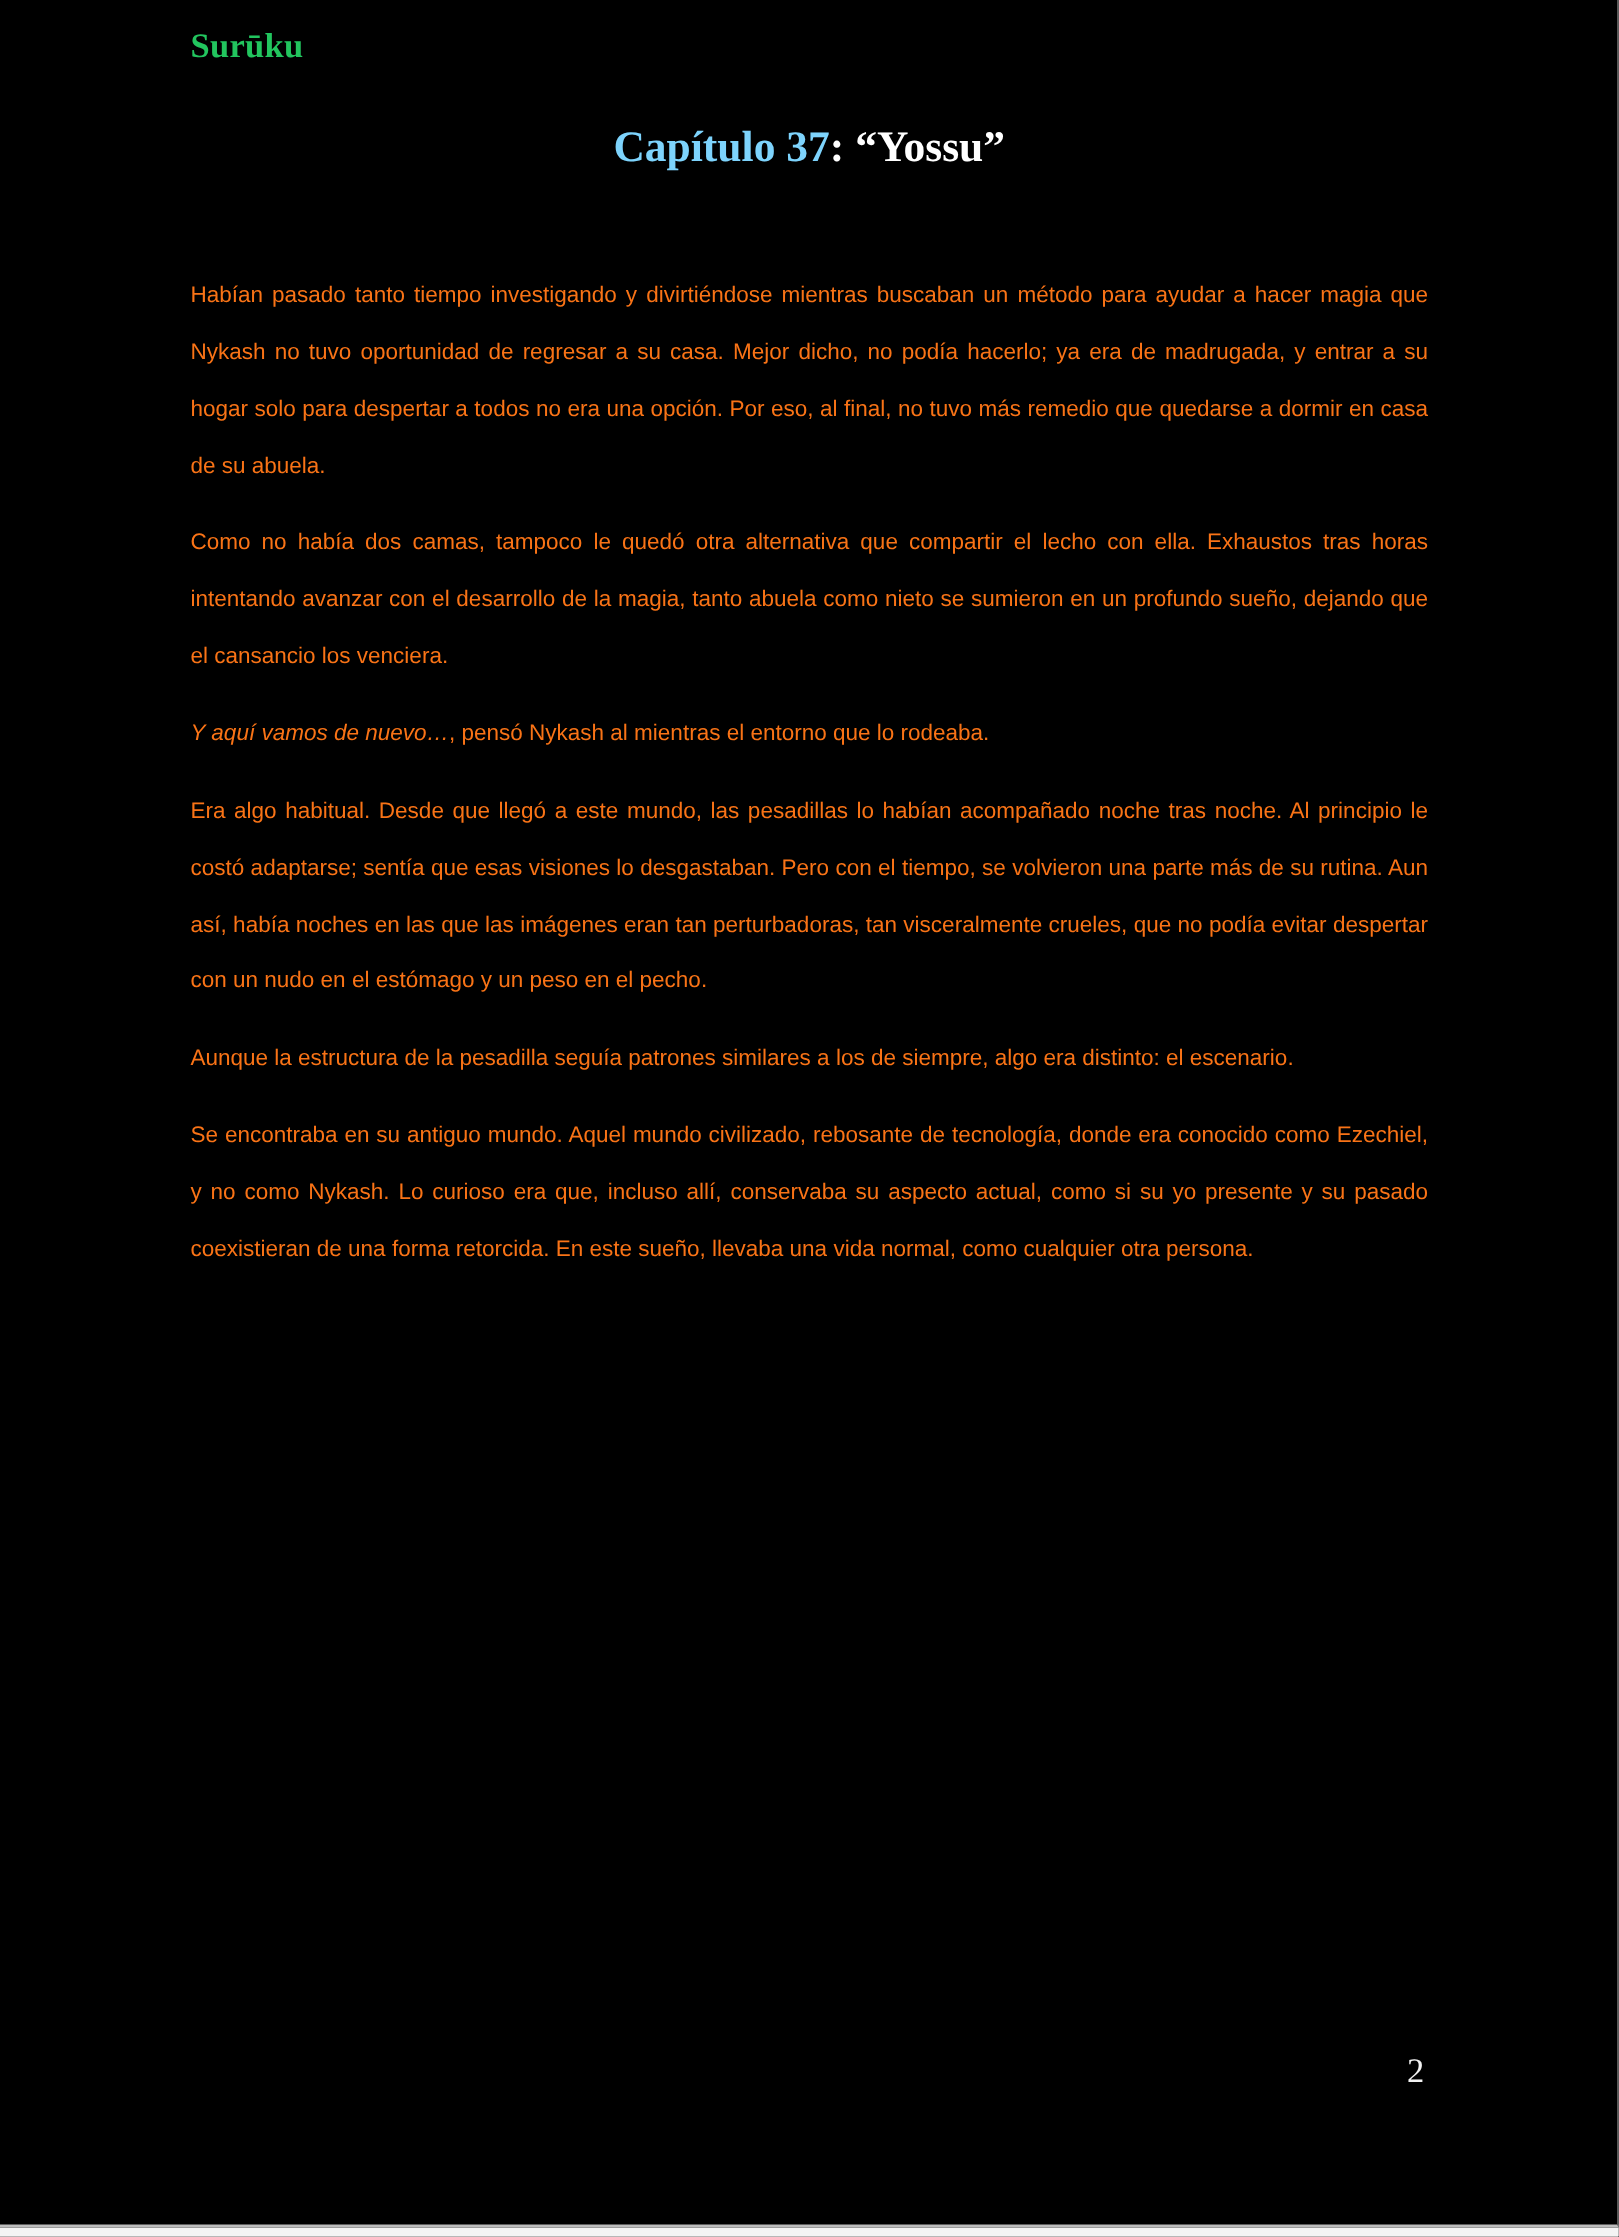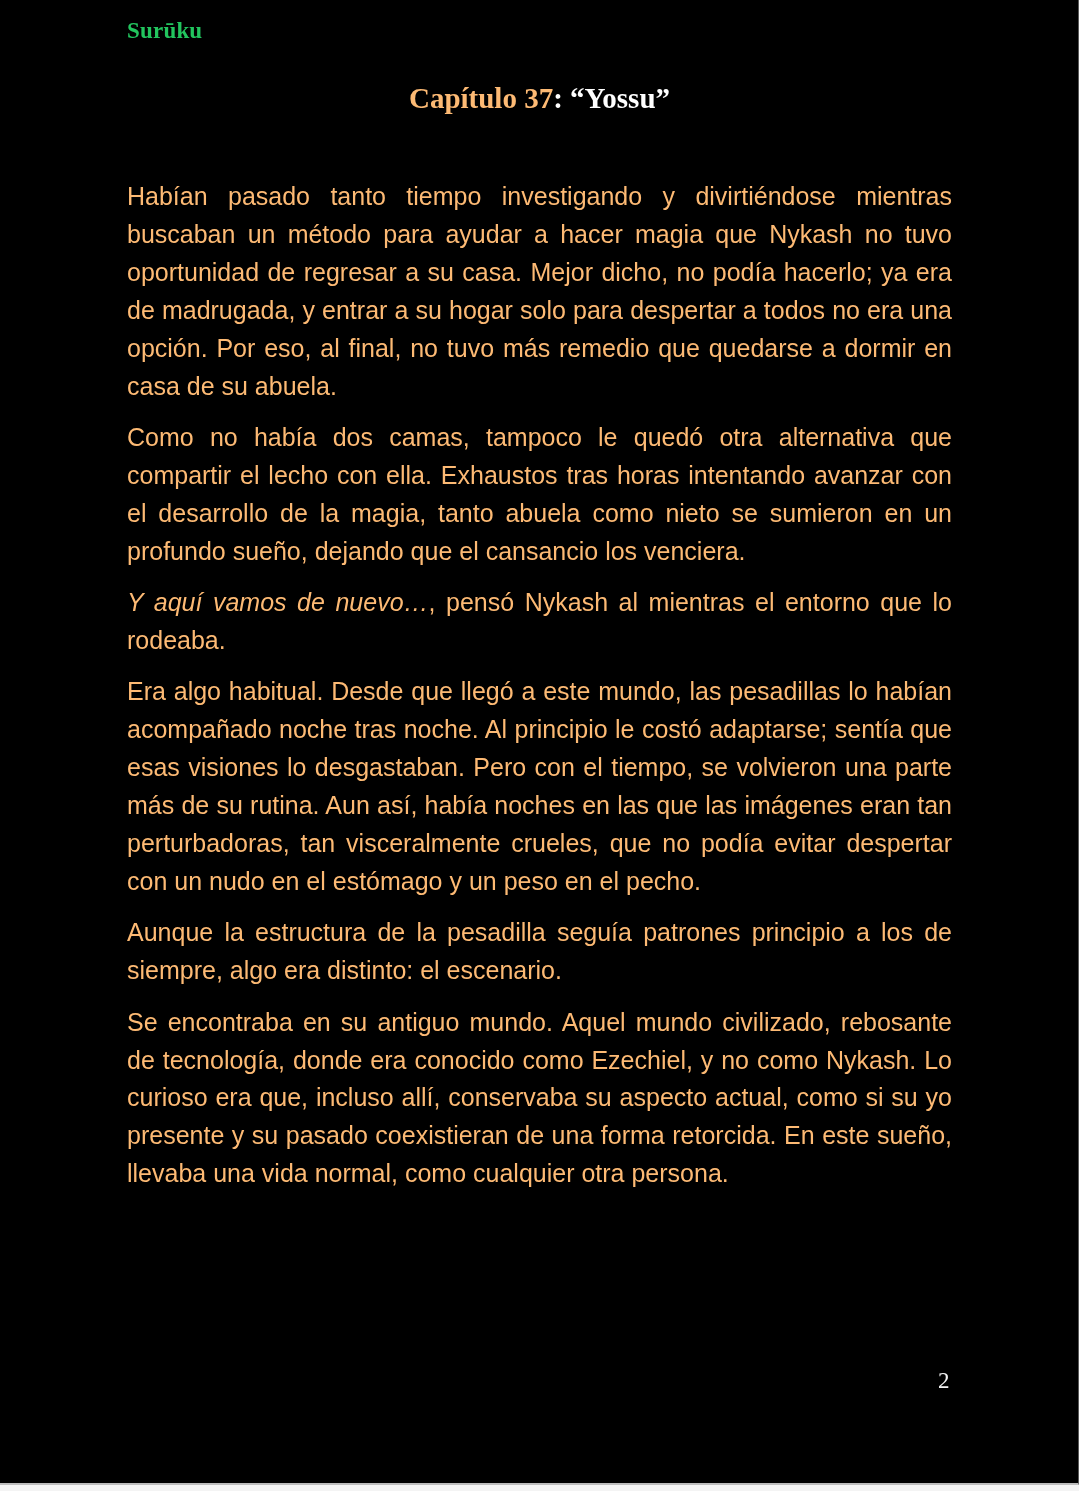--- a/index.html
+++ b/index.html
@@ -38,31 +38,31 @@
       left: 0;
       width: 1079px;
       top: 82px;
       text-align: center;
       font-family: "Liberation Serif", serif;
       font-weight: bold;
       font-size: 29px;
       color: #ffffff;
     }
     .chapter-title .label {
-      color: #fdba74;
+      color: #7dd3fc;
     }
     .body-text {
       position: absolute;
       left: 127px;
       top: 178px;
       width: 825px;
       font-family: "Liberation Sans", sans-serif;
-      font-size: 25px;
+      font-size: 15px;
       line-height: 37.9px;
-      color: #fdba74;
+      color: #f97316;
       text-align: justify;
     }
     .body-text p {
       margin: 0 0 13.5px 0;
     }
     .body-text p.last-line-full {
       text-align-last: justify;
     }
     .italic {
       font-style: italic;
@@ -85,19 +85,19 @@
 
   <div class="chapter-title">
     <span class="label">Capítulo 37</span><span>: </span><span>“Yossu”</span>
   </div>
 
   <div class="body-text">
     <p>Habían pasado tanto tiempo investigando y divirtiéndose mientras buscaban un método para ayudar a hacer magia que Nykash no tuvo oportunidad de regresar a su casa. Mejor dicho, no podía hacerlo; ya era de madrugada, y entrar a su hogar solo para despertar a todos no era una opción. Por eso, al final, no tuvo más remedio que quedarse a dormir en casa de su abuela.</p>
     <p>Como no había dos camas, tampoco le quedó otra alternativa que compartir el lecho con ella. Exhaustos tras horas intentando avanzar con el desarrollo de la magia, tanto abuela como nieto se sumieron en un profundo sueño, dejando que el cansancio los venciera.</p>
     <p><span class="italic">Y aquí vamos de nuevo…</span><span>, pensó Nykash al mientras el entorno que lo rodeaba.</span></p>
     <p>Era algo habitual. Desde que llegó a este mundo, las pesadillas lo habían acompañado noche tras noche. Al principio le costó adaptarse; sentía que esas visiones lo desgastaban. Pero con el tiempo, se volvieron una parte más de su rutina. Aun así, había noches en las que las imágenes eran tan perturbadoras, tan visceralmente crueles, que no podía evitar despertar con un nudo en el estómago y un peso en el pecho.</p>
-    <p>Aunque la estructura de la pesadilla seguía patrones principio a los de siempre, algo era distinto: el escenario.</p>
+    <p>Aunque la estructura de la pesadilla seguía patrones similares a los de siempre, algo era distinto: el escenario.</p>
     <p>Se encontraba en su antiguo mundo. Aquel mundo civilizado, rebosante de tecnología, donde era conocido como Ezechiel, y no como Nykash. Lo curioso era que, incluso allí, conservaba su aspecto actual, como si su yo presente y su pasado coexistieran de una forma retorcida. En este sueño, llevaba una vida normal, como cualquier otra persona.</p>
   </div>
 
   <div class="page-number">2</div>
 
 </div>
 
 </body></html>

